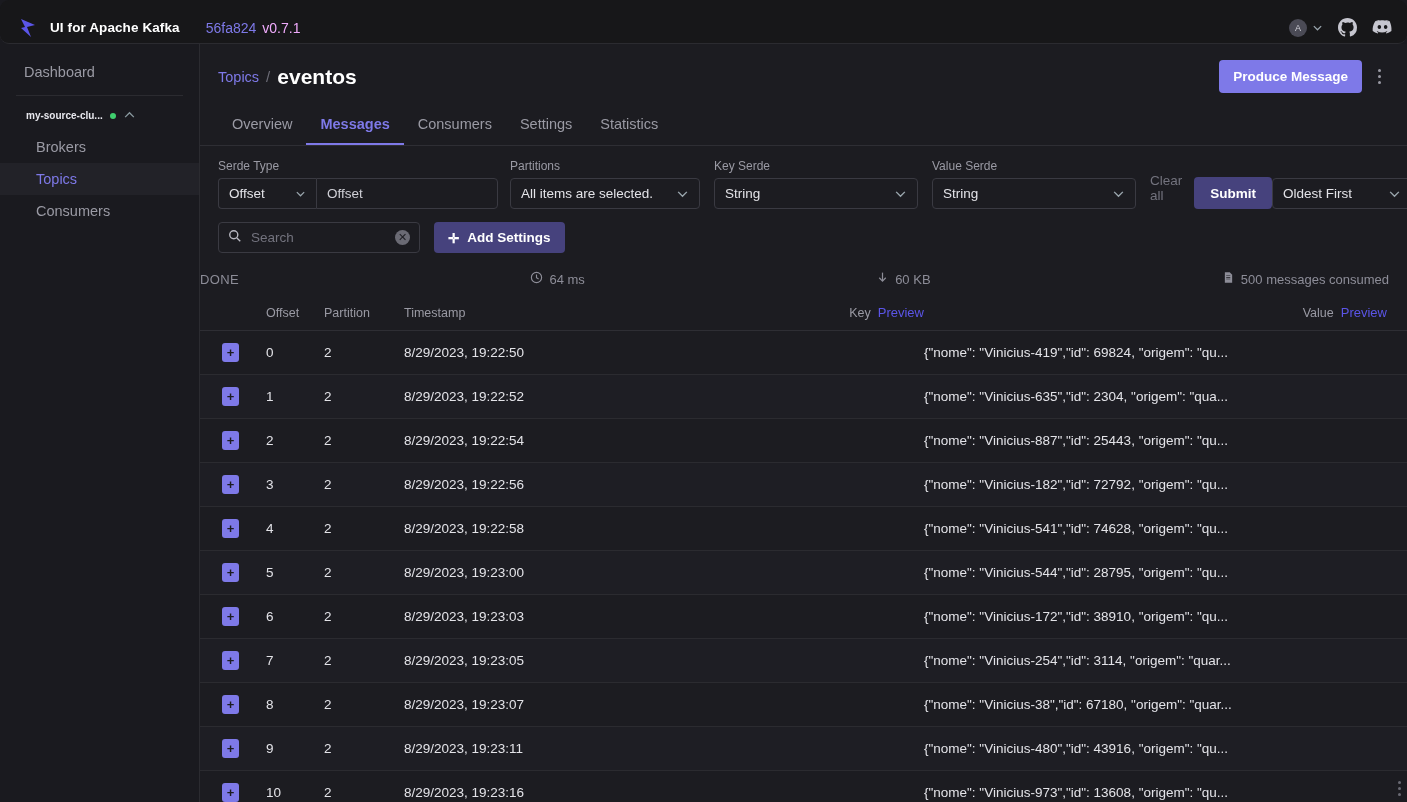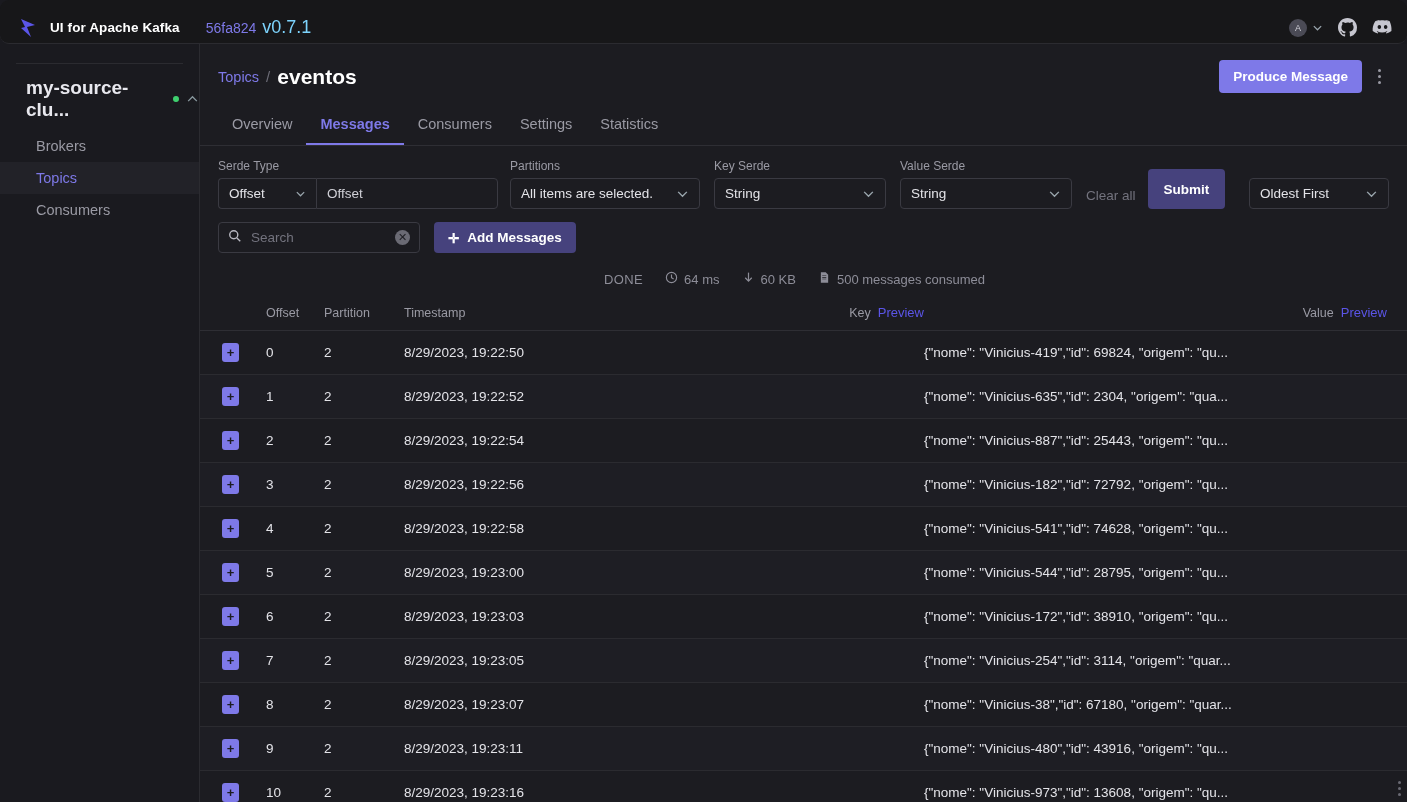--- a/index.html
+++ b/index.html
@@ -21,21 +21,21 @@
     padding: 12px 14px 0 16px;
     border-radius: 9px;
   }
   .logo-mark { width: 24px; height: 24px; display:flex; align-items:center; justify-content:center; }
   .brand {
     font-size: 13.5px; font-weight: bold; color: #ffffff;
     margin-left: 10px; letter-spacing: .1px; white-space: nowrap;
   }
   .version-wrap { margin-left: 26px; display: flex; align-items: baseline; gap: 6px; white-space: nowrap; }
   .commit { font-size: 14px; color: #7e79e8; }
-  .vnum { font-size: 18px; color: #7dd3fc; }
+  .vnum { font-size: 14px; color: #f0abfc; }
   .topbar-right { margin-left: auto; display: flex; align-items: center; gap: 15px; }
   .avatar-group { display: flex; align-items: center; gap: 5px; }
   .avatar {
     width: 18px; height: 18px; border-radius: 50%;
     background: #4a4a55; color: #d0d0d8;
     font-size: 9px; display: flex; align-items: center; justify-content: center;
   }
   .icon-btn { display: flex; align-items: center; justify-content: center; color: #c6c6cf; }
 
   
@@ -49,21 +49,21 @@
     padding-top: 12px;
   }
   .side-dashboard {
     font-size: 14.5px; color: #9a9aa4;
     padding: 8px 0 8px 24px;
   }
   .side-divider { height: 1px; background: #2b2b30; margin: 7px 16px 4px 16px; }
   .cluster-row {
     display: flex; align-items: center; gap: 7px;
     padding: 9px 0 9px 26px;
-    font-size: 19px; font-weight: bold; color: #e8e8ee;
+    font-size: 10px; font-weight: bold; color: #e8e8ee;
   }
   .status-dot { width: 6px; height: 6px; border-radius: 50%; background: #3fcf6e; }
   .chev-up { color: #8a9aa0; display: flex; align-items: center; }
   .side-item {
     font-size: 14.5px; color: #9a9aa4;
     padding: 8px 0 8px 36px;
     margin-right: 0;
   }
   .side-item.active {
     color: #7e79e8;
@@ -108,25 +108,25 @@
     color: #e3e3e8; font-size: 13.5px;
     display: flex; align-items: center;
     padding: 0 10px; white-space: nowrap;
     font-family: "Liberation Sans", sans-serif;
   }
   .ctl .chev { margin-left: auto; padding-left: 10px; display:flex; align-items:center; color:#9aa6ad; }
   .seek-pair { display: flex; }
   .seek-pair .sel { width: 98px; border-radius: 4px 0 0 4px; border-right: none; }
   .seek-pair .inp { width: 182px; border-radius: 0 4px 4px 0; color: #cfcfd6; }
   .w-partitions { width: 190px; }
-  .w-serde { width: 172px; }
+  .w-serde { width: 204px; }
   .clear-all { font-size: 13.5px; color: #73737e; margin: 0 12px 6px 14px; cursor: pointer; }
   .btn-submit {
     background: #46427d; color: #ffffff; font-size: 13.5px; font-weight: bold;
-    border: none; border-radius: 4px; padding: 0 16px; height: 40px; cursor: pointer;
+    border: none; border-radius: 4px; padding: 0 16px; height: 32px; cursor: pointer;
     font-family: "Liberation Sans", sans-serif;
   }
   .sort-wrap { margin-left: auto; }
   .w-sort { width: 140px; }
 
   
   .searchrow { display: flex; align-items: center; gap: 14px; padding: 13px 18px 0 18px; }
   .search-box {
     width: 202px; height: 31px;
     border: 1px solid #3a3a42; border-radius: 4px;
@@ -144,21 +144,21 @@
     display: flex; align-items: center; justify-content: center; cursor: pointer;
   }
   .btn-filters {
     background: #46427d; color: #fff; font-size: 13.5px; font-weight: bold;
     border: none; border-radius: 4px; height: 31px; padding: 0 14px;
     display: flex; align-items: center; gap: 8px; cursor: pointer;
     font-family: "Liberation Sans", sans-serif;
   }
 
   
-  .stats { display: flex; align-items: center; justify-content: center; gap: 22px; padding: 18px 18px 0 0; }
+  .stats { display: flex; align-items: center; justify-content: space-between; gap: 22px; padding: 18px 18px 0 0; }
   .stat { display: flex; align-items: center; gap: 6px; font-size: 13px; color: #8d8d98; white-space: nowrap; }
   .stat.done { letter-spacing: .4px; }
 
   
   .table-wrap { flex: 1; min-height: 0; overflow: hidden; margin-top: 12px; }
   table { width: 100%; border-collapse: collapse; table-layout: fixed; }
   th {
     font-size: 12.5px; font-weight: normal; color: #9a9aa4;
     text-align: left; padding: 6px 0 10px 0; border-bottom: 1px solid #2e2e34;
   }
@@ -221,20 +221,21 @@
         <svg width="21" height="21" viewBox="0 0 24 24" fill="#c6c6cf">
             <path d="M20.3 4.9A19 19 0 0 0 15.7 3.5l-.2.5a17 17 0 0 1 4.1 1.4 15 15 0 0 0-8.9-1.6A15 15 0 0 0 4.4 5.4a17 17 0 0 1 4.1-1.4l-.2-.5A19 19 0 0 0 3.7 4.9C1.2 8.7.5 12.4.8 16a19 19 0 0 0 5.8 2.9l.7-1.2a12 12 0 0 1-1.9-.9l.5-.4a13 13 0 0 0 11.2 0l.5.4c-.6.4-1.2.7-1.9.9l.7 1.2a19 19 0 0 0 5.8-2.9c.4-4.2-.6-7.9-2-11.1zM8.4 13.8c-1.1 0-2-1-2-2.3s.9-2.3 2-2.3 2.1 1 2 2.3c0 1.3-.9 2.3-2 2.3zm7.2 0c-1.1 0-2-1-2-2.3s.9-2.3 2-2.3 2 1 2 2.3c0 1.3-.9 2.3-2 2.3z"></path>
           </svg>
       </span>
     </div>
   </div>
 
   <div class="body">
 
     <div class="sidebar">
+      <div class="side-dashboard">Dashboard</div>
       <div class="side-divider"></div>
       <div class="cluster-row">
         <span>my-source-clu...</span>
         <span class="status-dot"></span>
         <span class="chev-up">
           <svg width="13" height="13" viewBox="0 0 12 12">
               <path d="M2 7.5 L6 3.5 L10 7.5" stroke="#8a9aa0" stroke-width="1.2" fill="none"></path>
             </svg>
         </span>
       </div>
@@ -340,21 +341,21 @@
             <svg width="14" height="14" viewBox="0 0 16 16" fill="none" stroke="#b9b9c2" stroke-width="1.6">
                 <circle cx="6.6" cy="6.6" r="4.6"></circle>
                 <path d="M10.2 10.2 L14 14"></path>
               </svg>
           </span>
           <input type="text" placeholder="Search" style="">
           <span class="clear-x">✕</span>
         </div>
         <button class="btn-filters">
           <span>✛</span>
-          <span>Add Messages</span>
+          <span>Add Settings</span>
         </button>
       </div>
 
       <div class="stats">
         <span class="stat done">DONE</span>
         <span class="stat">
           <span>
             <svg width="13" height="13" viewBox="0 0 16 16" fill="none" stroke="#8d8d98" stroke-width="1.4">
                 <circle cx="8" cy="8" r="6.3"></circle>
                 <path d="M8 4.4 V8.2 L10.6 9.8"></path>

